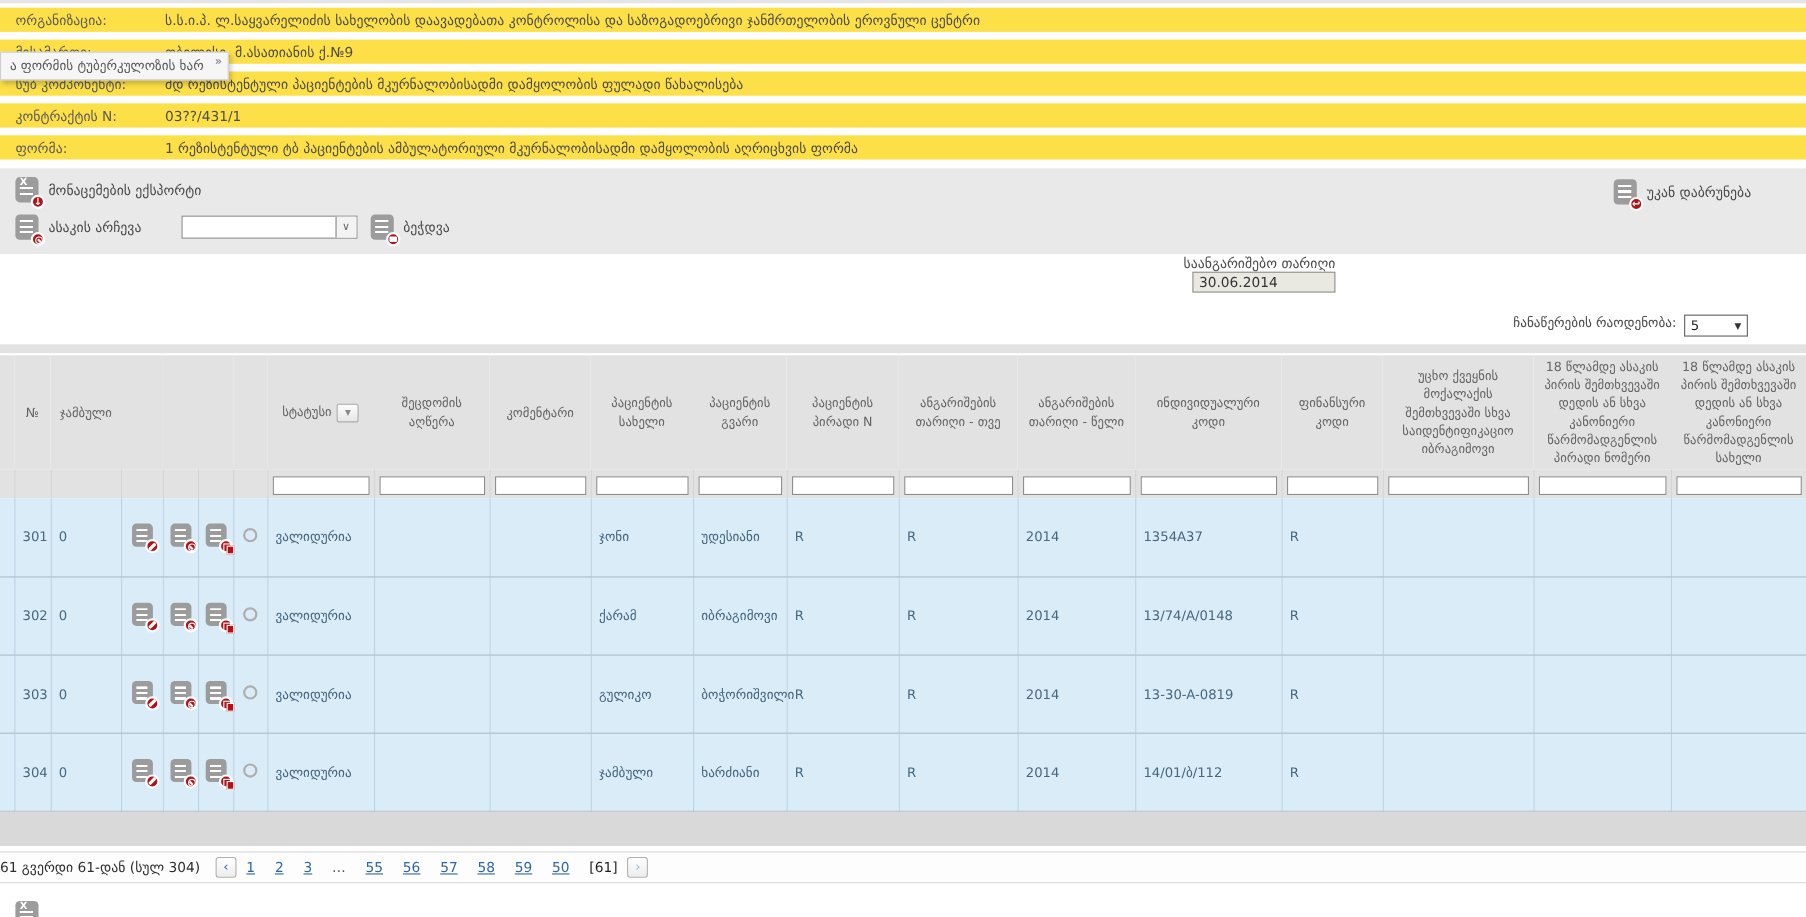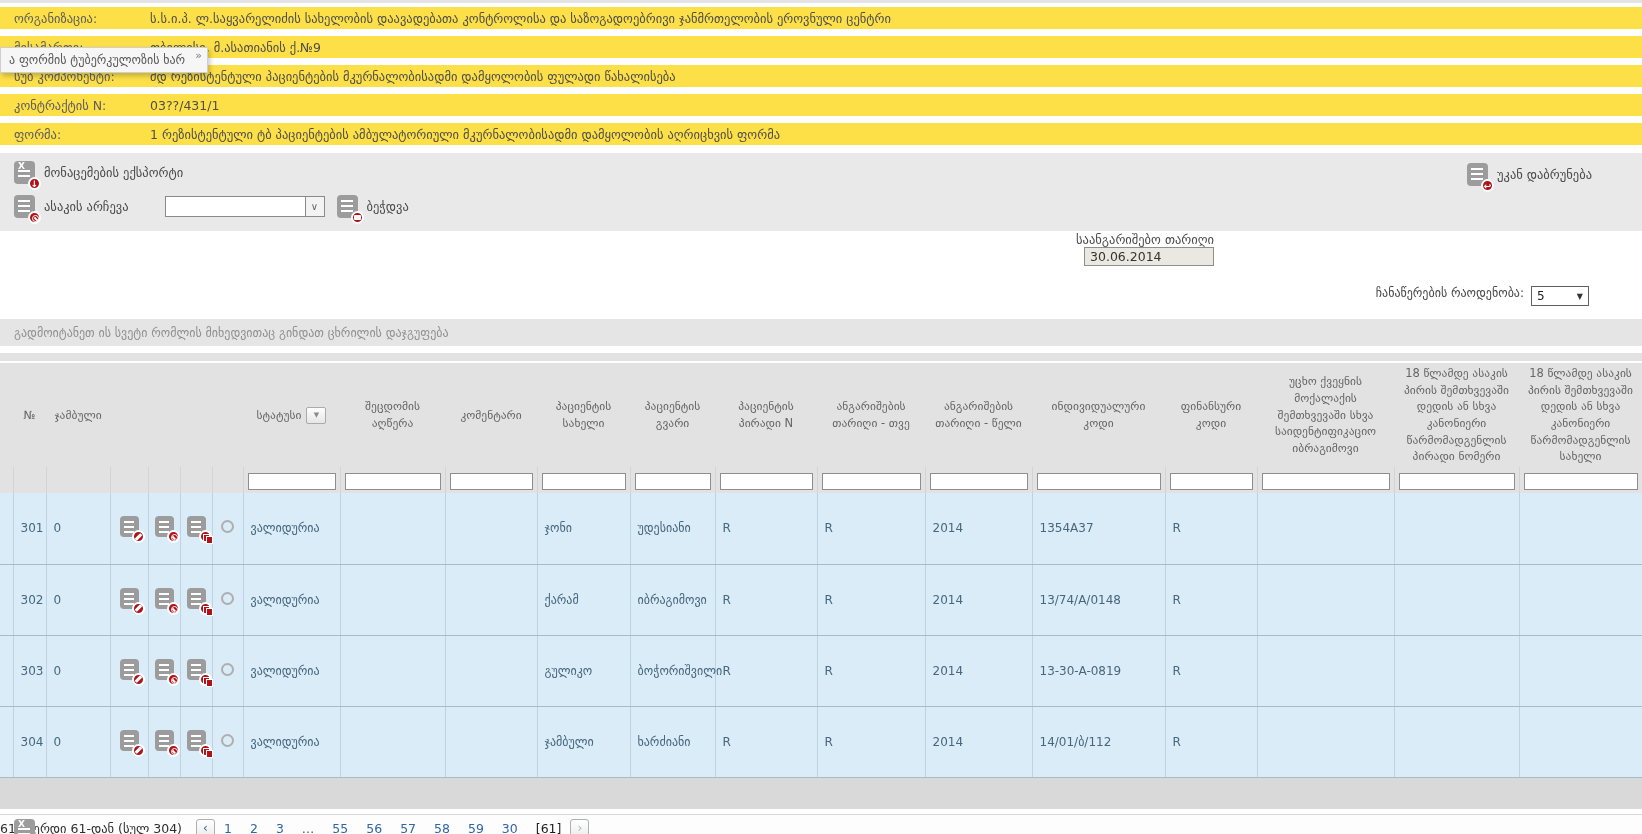--- a/index.html
+++ b/index.html
@@ -174,23 +174,20 @@
   </div>
 
   <div class="records-row">
     <span class="records-label">ჩანაწერების რაოდენობა:</span>
     <span class="mini-select">
       <span>5</span>
       <span class="caret">▼</span>
     </span>
   </div>
 
-  <div class="hint-band">
-    <span>გადმოიტანეთ ის სვეტი რომლის მიხედვითაც გინდათ ცხრილის დაჯგუფება</span>
-  </div>
 
   <table class="grid">
     <colgroup>
       <col style="width:13px">
         <col style="width:33px">
         <col style="width:64px">
         <col style="width:38px">
       <col style="width:32px">
         <col style="width:32px">
         <col style="width:31px">
@@ -404,19 +401,19 @@
     <span class="pgbtn">‹</span>
     <span class="pglink">1</span>
     <span class="pglink">2</span>
     <span class="pglink">3</span>
     <span class="pg-dots">…</span>
     <span class="pglink">55</span>
     <span class="pglink">56</span>
     <span class="pglink">57</span>
     <span class="pglink">58</span>
     <span class="pglink">59</span>
-    <span class="pglink">30</span>
+    <span class="pglink">50</span>
     <span class="pg-current">[61]</span>
     <span class="pgbtn next">›</span>
   </div>
 
   <span class="icn xl bottom-partial"></span>
 </div>
 
 </body></html>

